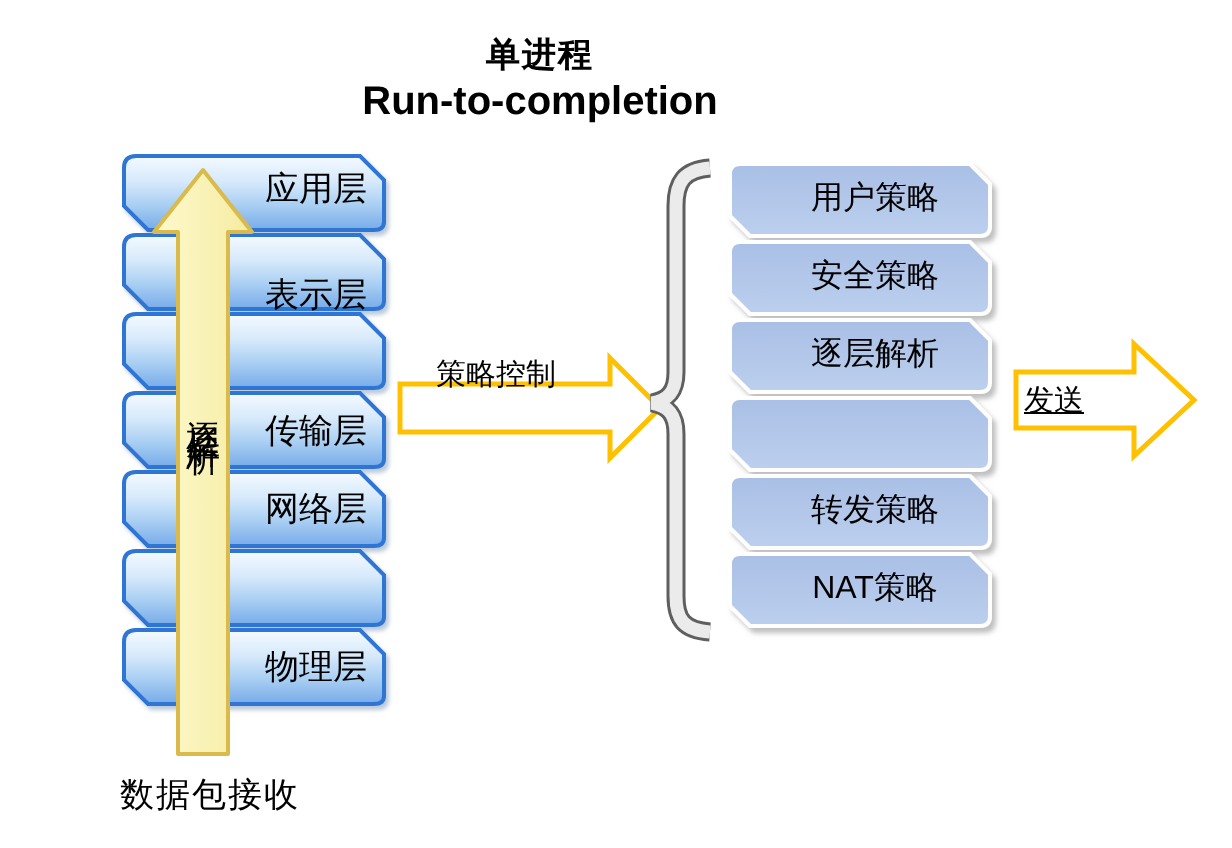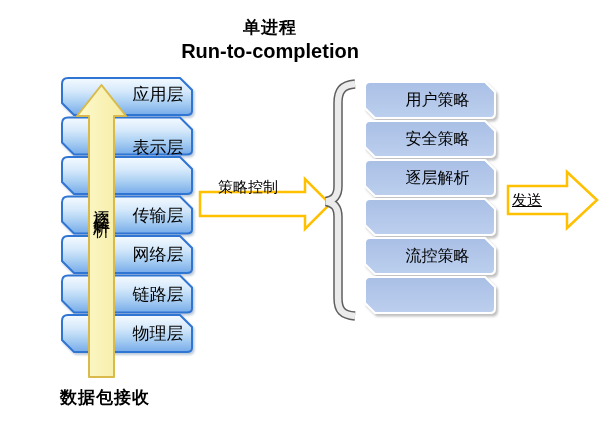--- a/index.html
+++ b/index.html
@@ -30,21 +30,21 @@
     left: 380px; width: 115px; height: 36px;
     text-align: center; font-size: 16px; line-height: 36px;
   }
   .v-label {
     left: 92px; top: 196px; height: 95px;
     writing-mode: vertical-rl; text-orientation: upright;
     font-size: 17px; letter-spacing: 4px; line-height: 19px;
   }
   .ctrl-label { left: 204px; top: 178px; font-size: 15px; margin-left: 14px; }
   .send-label { left: 512px; top: 191px; font-size: 15px; text-decoration: underline; }
-  .recv-label { left: 60px; top: 386px; font-size: 17px; font-weight: bold; letter-spacing: 1px; text-align: center; }
+  .recv-label { left: 60px; top: 386px; font-size: 17px; font-weight: normal; letter-spacing: 1px; text-align: center; }
 </style>
 </head>
 <body>
 
 <div class="canvas">
 
   <svg class="layer" width="616" height="424" viewBox="0 0 616 424">
     <defs>
       <path id="lbox" d="M6,0 L118,0 L130,12 L130,33 Q130,37 125,37 L12,37 L0,25 L0,6 Q0,0 6,0 Z"></path>
       <path id="rbox" d="M5,0 L120,0 L130,10 L130,31 Q130,36 125,36 L10,36 L0,26 L0,5 Q0,0 5,0 Z"></path>
@@ -103,29 +103,29 @@
 
   <div class="txt title-block">
     <div class="title-cn">单进程</div>
     <div class="title-en">Run-to-completion</div>
   </div>
 
   <div class="txt layer-label" style="top:76px">应用层</div>
   <div class="txt layer-label" style="top:129px">表示层</div>
   <div class="txt layer-label" style="top:196.5px">传输层</div>
   <div class="txt layer-label" style="top:236px">网络层</div>
-  <div class="txt layer-label" style="top:275.5px">链路层</div>
   <div class="txt layer-label" style="top:315px">物理层</div>
 
   <div class="txt v-label">逐层解析</div>
 
   <div class="txt recv-label">数据包接收</div>
 
   <div class="txt ctrl-label">策略控制</div>
 
   <div class="txt policy-label" style="top:82px">用户策略</div>
   <div class="txt policy-label" style="top:121px">安全策略</div>
   <div class="txt policy-label" style="top:160px">逐层解析</div>
-  <div class="txt policy-label" style="top:238px">流控策略</div>
+  <div class="txt policy-label" style="top:238px">转发策略</div>
+  <div class="txt policy-label" style="top:277px">NAT策略</div>
 
   <div class="txt send-label">发送</div>
 
 </div>
 
 </body></html>

